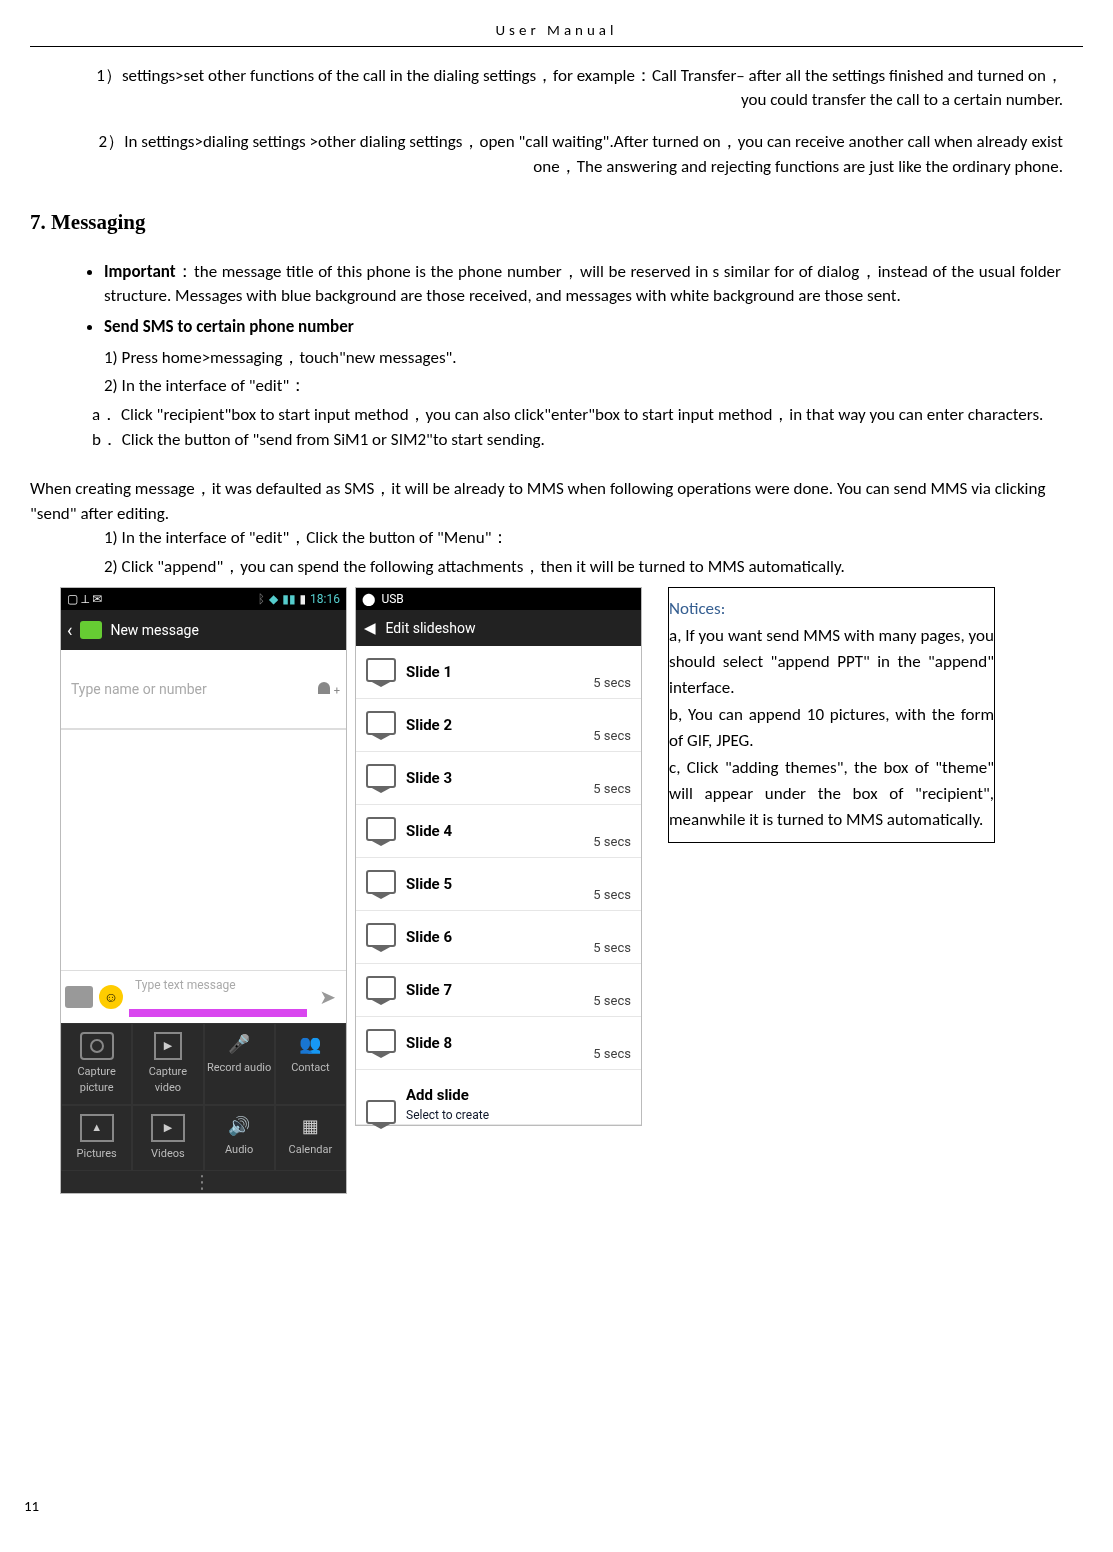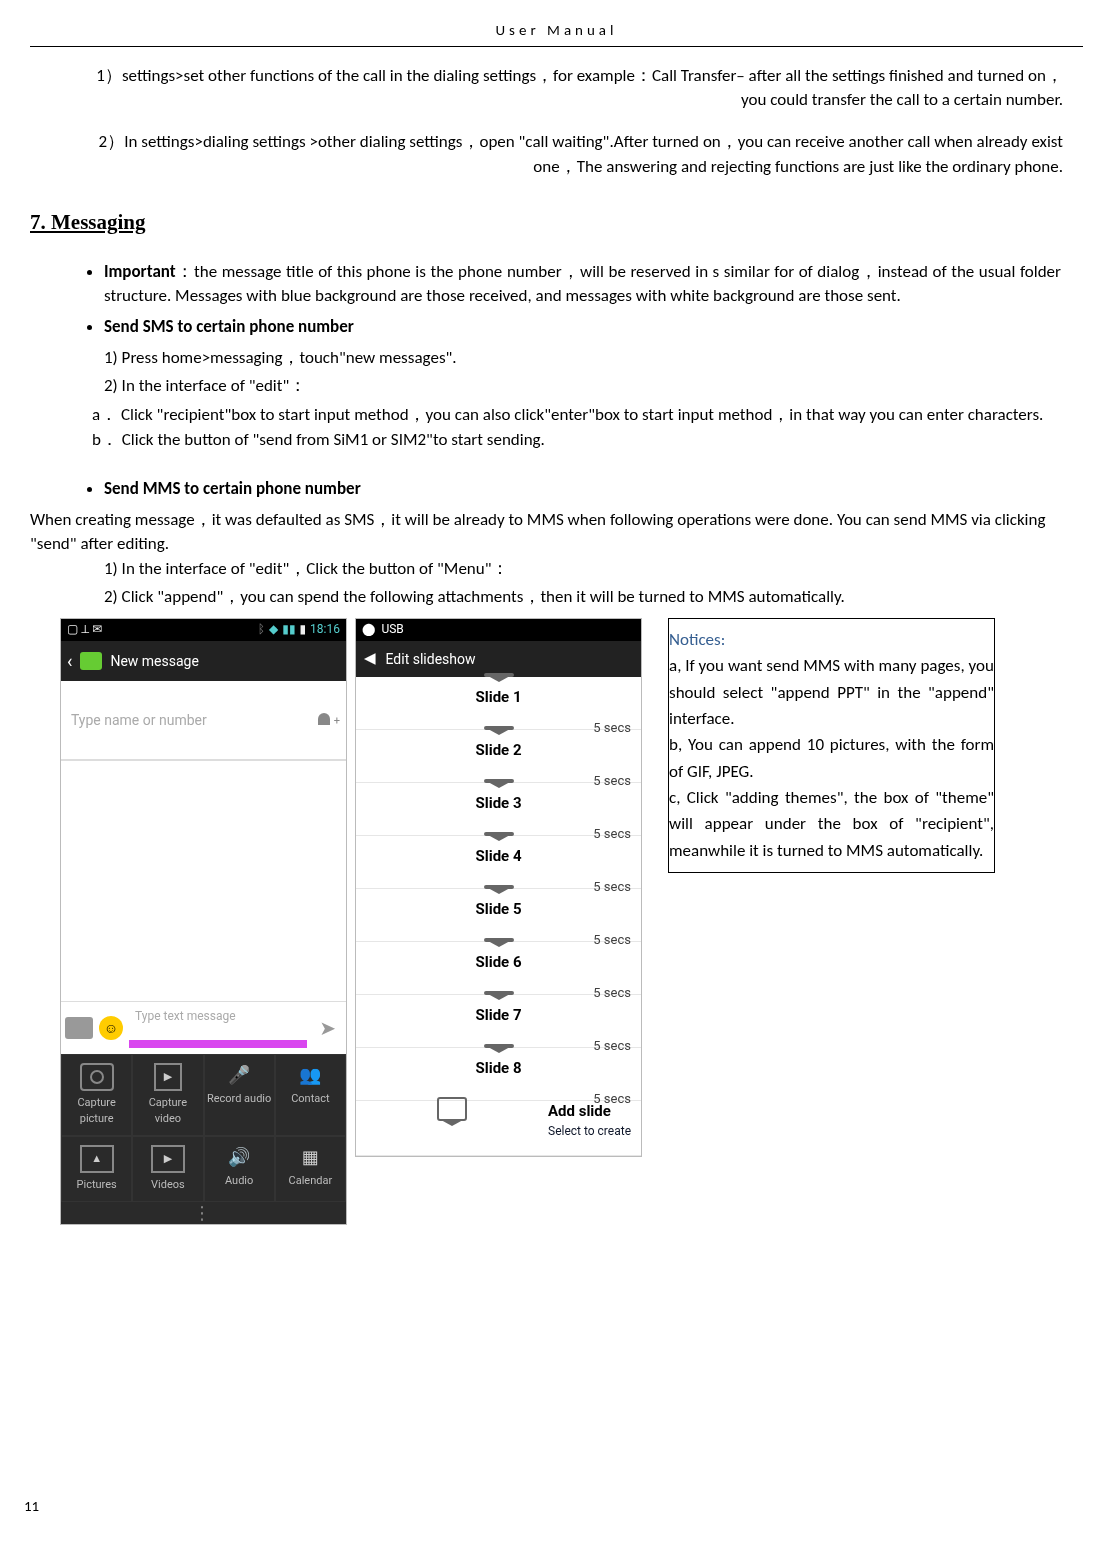--- a/index.html
+++ b/index.html
@@ -27,21 +27,20 @@
     .indent-para {
       margin-left: 62px;
       margin-right: 20px;
       text-align: right;
     }
     h2.section {
       font-family: "SimSun", serif;
       font-size: 21px;
       font-weight: bold;
       margin: 28px 0 22px 0;
-      text-decoration: underline;
     }
     ul.bullets {
       list-style: disc;
       margin: 0 22px 0 48px;
       padding: 0 0 0 26px;
     }
     ul.bullets > li {
       margin-bottom: 6px;
       text-align: justify;
     }
@@ -128,21 +127,21 @@
     
     .usb-bar {
       background:#000; color:#fff; height:22px; display:flex; align-items:center; padding:0 6px; gap:6px; font-size:12px;
     }
     .edit-bar {
       background:#222; color:#fff; height:36px; display:flex; align-items:center; padding:0 8px; gap:10px;
     }
     .edit-bar .back { font-size:15px;}
     .slide-list {}
     .slide-row {
-      height:52px; border-bottom:1px solid #e6e6e6; display:flex; align-items:center; padding:0 10px; gap:10px;flex-direction:column;
+      height:52px; border-bottom:1px solid #e6e6e6; display:flex; align-items:center; padding:0 10px; gap:10px;
     }
     .slide-row .tvicon {
       width:26px; height:20px; border:2px solid #666; border-radius:3px; position:relative;
     }
     .slide-row .tvicon::after {
       content:""; position:absolute; bottom:-6px; left:4px; width:18px; height:0; border-top:6px solid transparent;
       border-left:9px solid transparent; border-right:9px solid transparent;
       border-bottom:0;
     }
     .slide-row .tvicon::before {
@@ -186,25 +185,20 @@
     </li>
   </ul>
   <div class="numlist">
     <div class="item">1)    Press home&gt;messaging，touch"new messages".</div>
     <div class="item">2)    In the interface of "edit"：</div>
   </div>
   <div class="sub-a">a．   Click "recipient"box to start input method，you can also click"enter"box to start input method，in that way you can enter characters.</div>
   <div class="sub-a">b．   Click the button of  "send from SiM1 or SIM2"to start sending.</div>
 
   <br>
-  <ul class="bullets">
-    <li>
-      <b>Send MMS to certain phone number</b>
-    </li>
-  </ul>
   <div style="margin-left:0; margin-right:18px;">    When creating message，it was defaulted as SMS，it will be already to MMS when following operations were done. You can send MMS via clicking "send" after editing.</div>
   <div class="numlist">
     <div class="item">1)    In the interface of "edit"，Click the button of "Menu"：</div>
     <div class="item">2)    Click  "append"，you can spend the following attachments，then it will be turned to MMS automatically.</div>
   </div>
 
   
   <div class="screenshots-row">
 
     <div class="phone">

